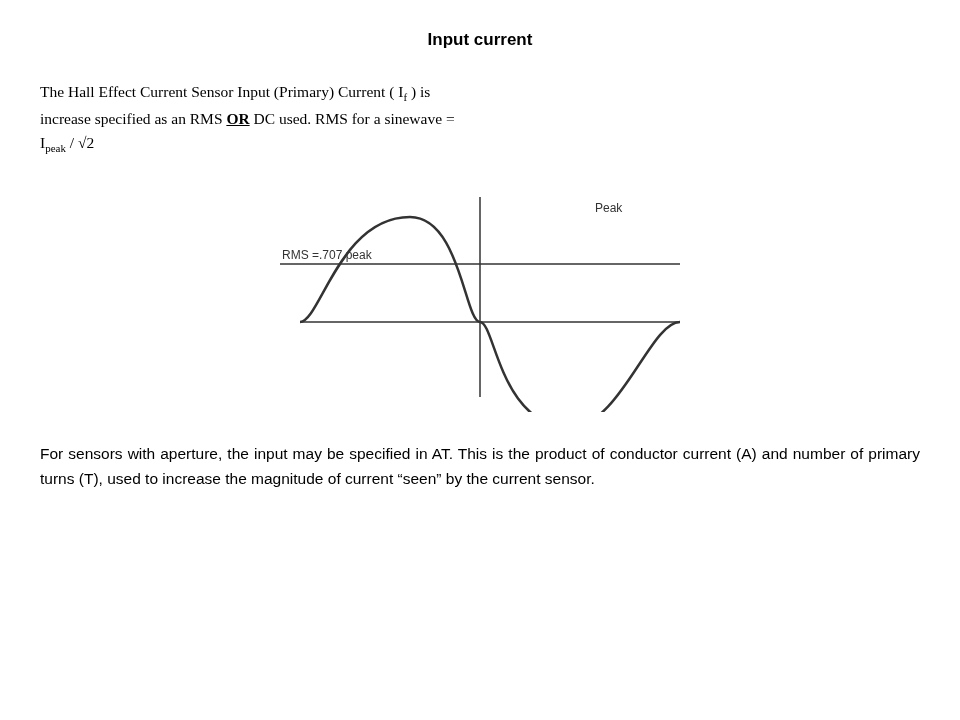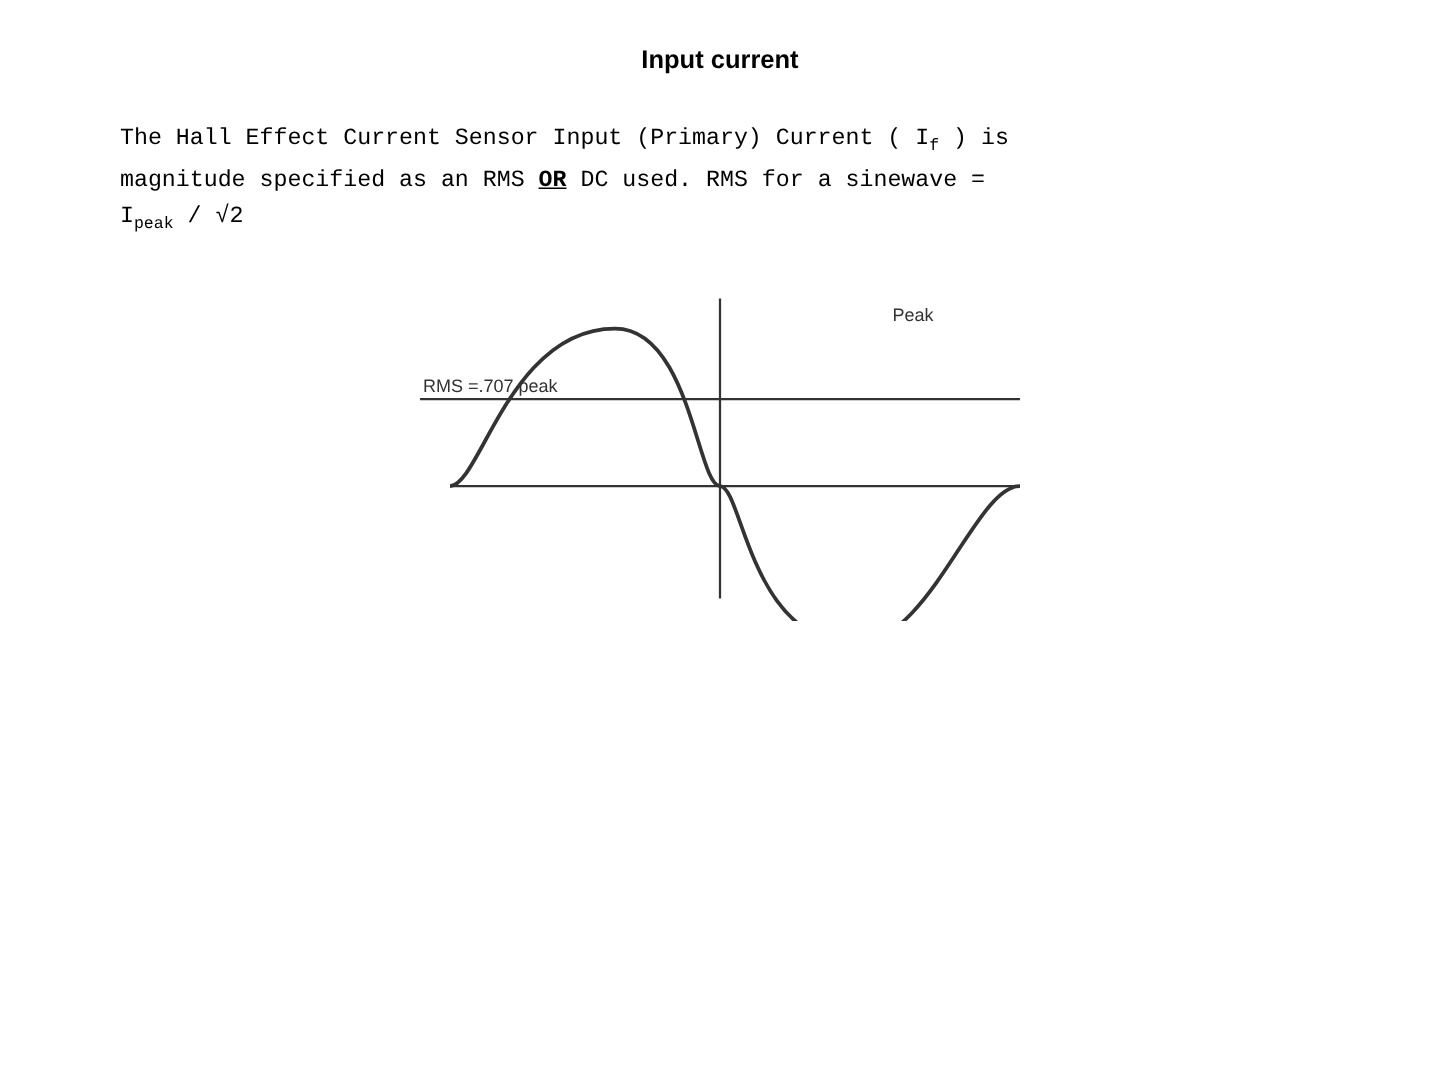--- a/index.html
+++ b/index.html
@@ -21,26 +21,25 @@
       position: relative;
     }
     .title {
       text-align: center;
       font-weight: bold;
       font-size: 17px;
       margin-bottom: 30px;
       font-family: Arial, sans-serif;
     }
     .intro-text {
-      font-family: Liberation Mono, monospace;
+      font-family: Liberation Serif, serif;
       font-size: 15.5px;
       line-height: 1.6;
       text-align: justify;
       margin-bottom: 24px;
-      margin-left: 40px;
     }
     .intro-text .or-underline {
       text-decoration: underline;
       font-weight: bold;
     }
     .diagram-container {
       display: flex;
       justify-content: center;
       align-items: center;
       margin: 20px 0 30px 0;
@@ -58,21 +57,21 @@
 </head>
 <body>
 
 <div class="page">
 
   <div class="title">Input current</div>
 
   <div class="intro-text">
     <span>The Hall Effect Current Sensor Input (Primary) Current ( I</span><span style="font-size:11px; vertical-align:sub;">f</span><span> ) is</span>
     <br>
-    <span>magnitude specified as an RMS </span><span class="or-underline">OR</span><span> DC used. RMS for a sinewave =</span>
+    <span>increase specified as an RMS </span><span class="or-underline">OR</span><span> DC used. RMS for a sinewave =</span>
     <br>
     <span>
       <span>I</span><span style="font-size:11px; vertical-align:sub;">peak</span><span> / √2</span>
     </span>
   </div>
 
   <div class="diagram-container">
     <svg class="waveform" width="520" height="230" viewBox="0 0 520 230">
 
       <line x1="60" y1="82" x2="460" y2="82" stroke="#333" stroke-width="1.5" stroke-dasharray="none"></line>
@@ -98,14 +97,15 @@
         M 80,140
         C 100,140 120,35 190,35
         C 240,35 245,140 260,140
         C 275,140 280,245 350,245
         C 400,245 430,140 460,140
       " fill="none" stroke="#333" stroke-width="2.5"></path>
 
     </svg>
   </div>
 
+  <div class="footer-text">For sensors with aperture, the input may be specified in AT. This is the product of conductor current (A) and number of primary turns (T), used to increase the magnitude of current “seen” by the current sensor.</div>
 
 </div>
 
 </body></html>

